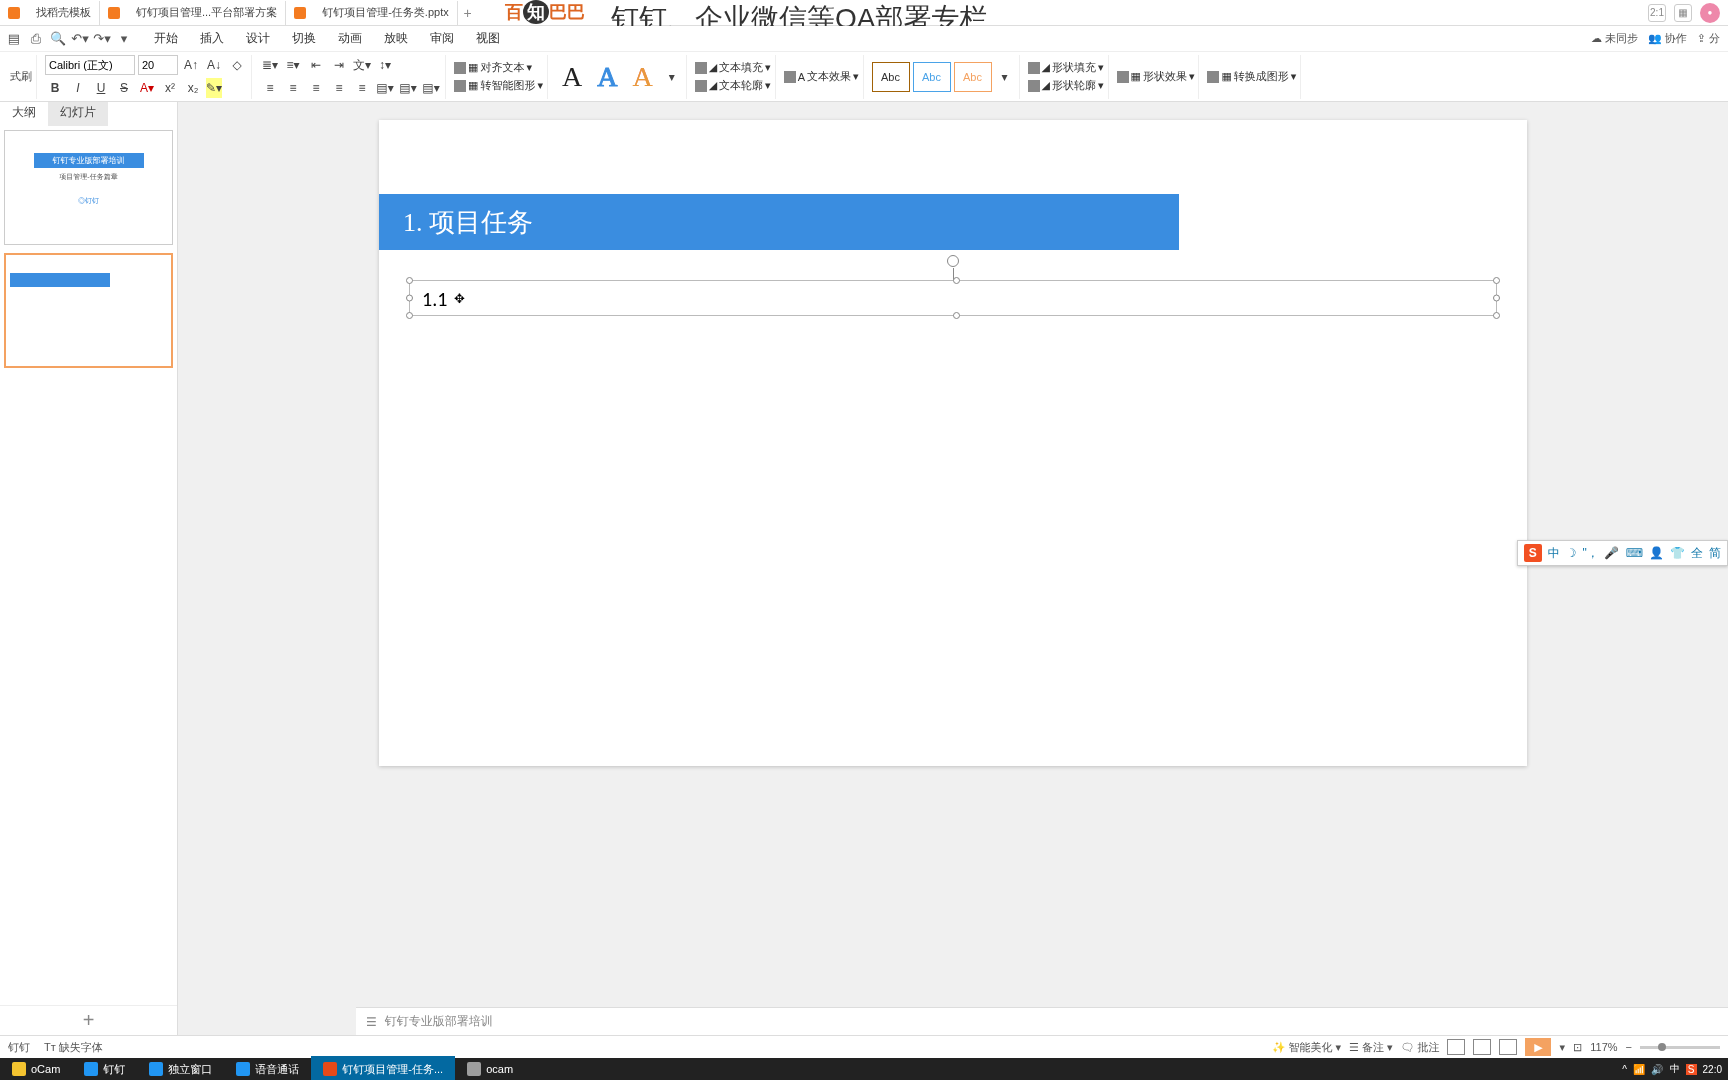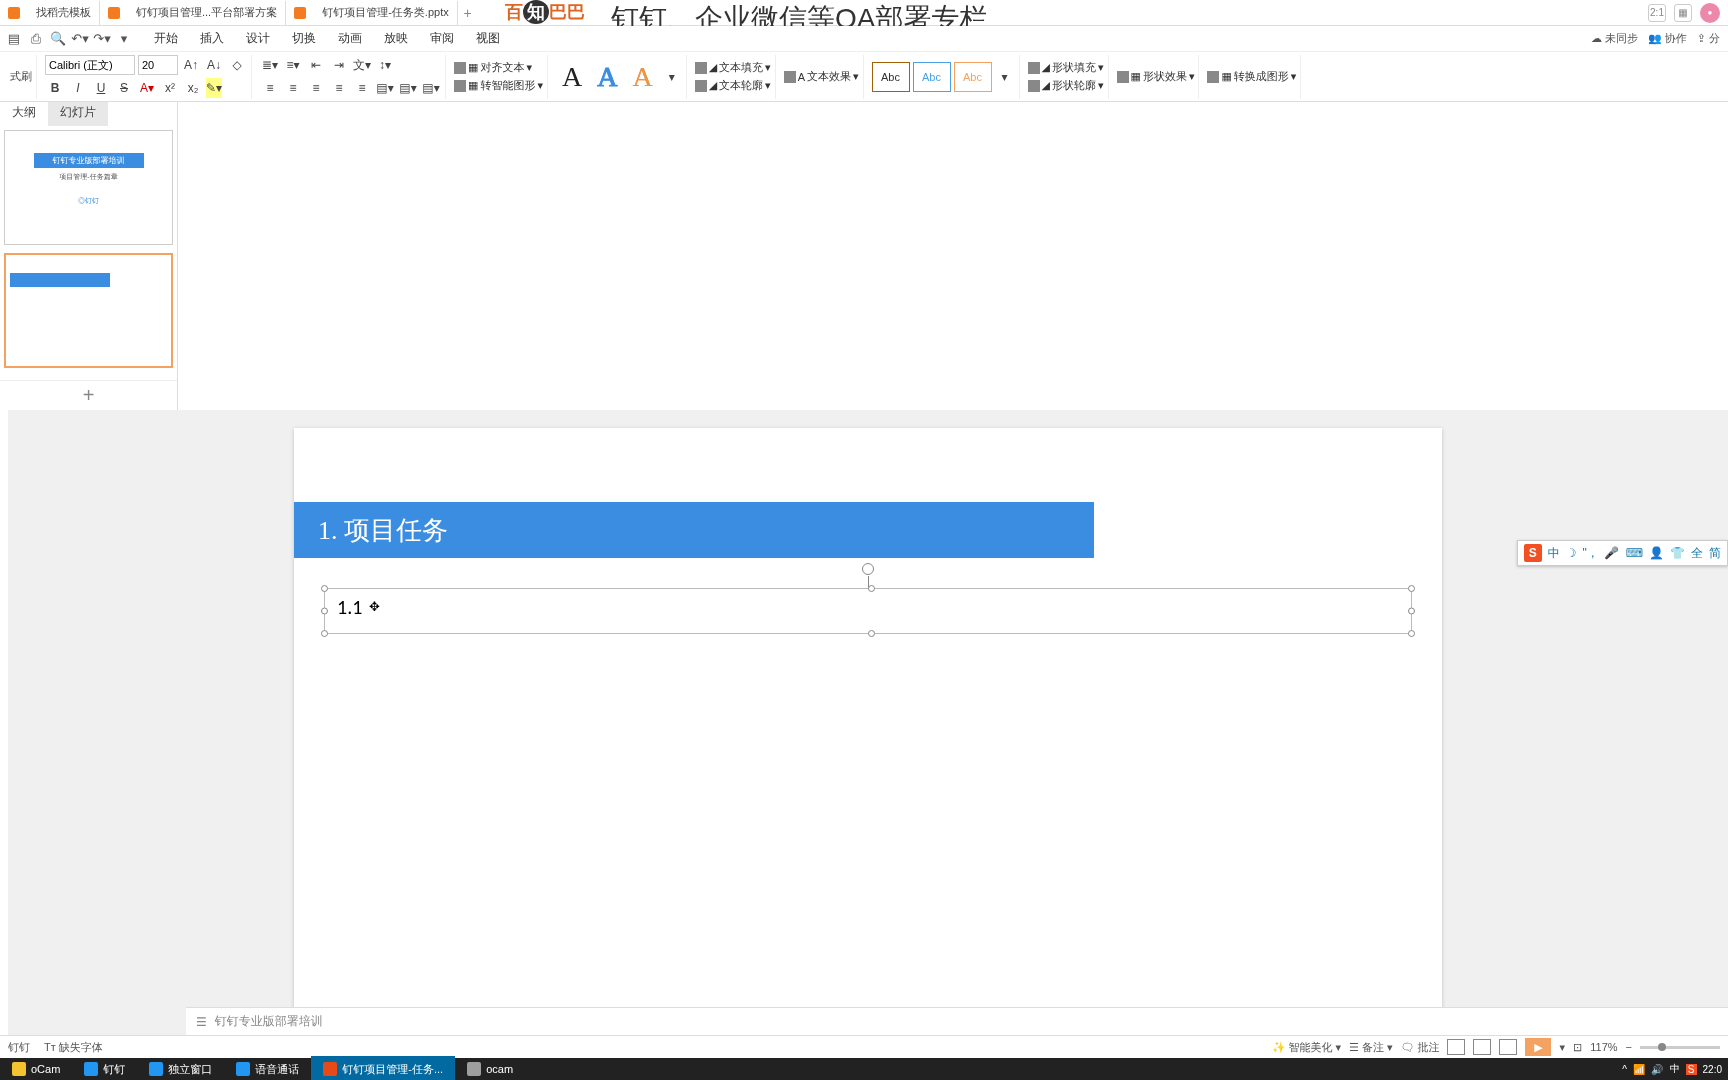--- a/index.html
+++ b/index.html
@@ -41,39 +41,39 @@
 .rb.strike { text-decoration:line-through; }
 .big-a { font-size:28px; font-family:serif; padding:0 6px; cursor:pointer; }
 .big-a.solid { color:#222; } .big-a.outline { color:#3a8de0; -webkit-text-stroke:1px #3a8de0; }
 .big-a.grad { background:linear-gradient(#f4a,#fa4); -webkit-background-clip:text; color:#e89a3d; }
 .abc-preset { width:38px; height:30px; border:1px solid #a16207; font-size:11px; display:flex; align-items:center; justify-content:center; cursor:pointer; }
 .abc-preset.p1 { } .abc-preset.p2 { border-color:#4aa3e8; color:#4aa3e8; } .abc-preset.p3 { border-color:#f4a261; color:#f4a261; }
 .ribbon-label { font-size:11px; color:#333; display:flex; align-items:center; gap:2px; cursor:pointer; }
 .ribbon-label::before { content:""; width:12px; height:12px; background:#888; display:inline-block; mask-size:contain; }
 
 
-.workspace { position:absolute; top:102px; left:0; right:0; bottom:45px; display:flex;flex-direction:column; }
+.workspace { position:absolute; top:102px; left:0; right:0; bottom:45px; display:flex; }
 .outline-tabs { width:178px; background:#fff; border-right:1px solid #ddd; display:flex; flex-direction:column; }
 .ot-head { height:24px; display:flex; font-size:12px; }
 .ot-tab { padding:2px 12px; cursor:pointer; color:#444; }
 .ot-tab.active { background:#e8e8e8; }
 .thumbs { flex:1; overflow:auto; padding:4px; }
 .thumb { border:1px solid #ccc; margin-bottom:8px; background:#fff; height:115px; position:relative; font-size:7px; cursor:pointer; }
 .thumb.sel { border:2px solid #f4a261; }
 .thumb1-title { background:#3a8de0; color:#fff; width:110px; margin:22px auto 4px; padding:2px; text-align:center; font-size:8px; }
 .thumb1-sub { text-align:center; color:#555; font-size:7px; }
 .thumb1-logo { text-align:center; color:#3a8de0; font-size:7px; margin-top:14px; }
 .thumb2-bar { background:#3a8de0; width:100px; height:14px; margin:18px 0 0 4px; }
 .thumb-add { height:30px; display:flex; align-items:center; justify-content:center; font-size:20px; color:#888; cursor:pointer; border-top:1px solid #eee; }
 
 
-.canvas { flex:1; background:#f0f0f0; overflow:auto; position:relative;margin-left:8px; }
+.canvas { flex:1; background:#f0f0f0; overflow:auto; position:relative; }
 .slide { width:1148px; height:646px; background:#fff; margin:18px auto; box-shadow:0 1px 4px rgba(0,0,0,0.2); position:relative; }
 .slide-title { position:absolute; top:74px; left:0; width:800px; height:56px; background:#3a8de0; color:#fff; font-size:26px; font-family:"SimSun",serif; display:flex; align-items:center; padding-left:24px; }
-.textbox { position:absolute; top:160px; left:30px; right:30px; height:46px; border:1px solid #bbb; }
+.textbox { position:absolute; top:160px; left:30px; right:30px; height:36px; border:1px solid #bbb; }
 .tb-handle { width:7px; height:7px; border:1px solid #888; background:#fff; border-radius:50%; position:absolute; }
 .tb-rotate { width:12px; height:12px; border:1px solid #888; background:#fff; border-radius:50%; position:absolute; top:-26px; left:50%; transform:translateX(-50%); }
 .tb-rotate::after { content:""; position:absolute; width:1px; height:12px; background:#888; left:50%; top:12px; }
 .tb-text { position:absolute; left:12px; top:6px; font-size:20px; font-family:"Calibri"; }
 .move-cursor { position:absolute; top:10px; left:44px; font-size:13px; }
 .footer-company { position:absolute; bottom:30px; width:100%; text-align:center; color:#999; font-size:16px; font-family:"SimSun",serif; }
 
 
 .notes { position:absolute; left:178px; right:0; bottom:0; height:28px; border-top:1px solid #ddd; background:#fff; display:flex; align-items:center; padding:0 10px; font-size:12px; color:#888; gap:8px; }
 

